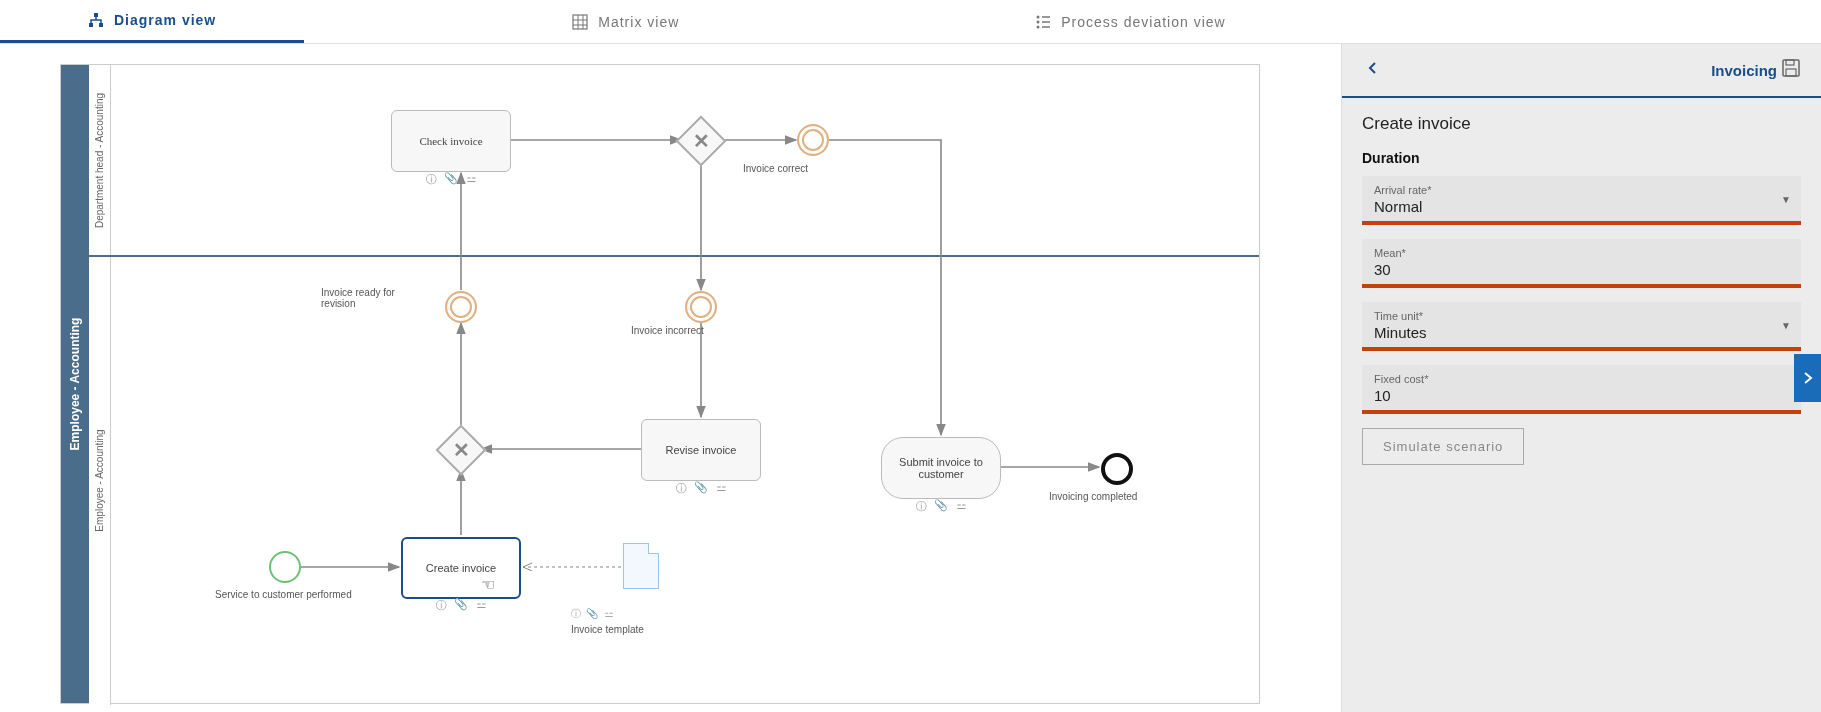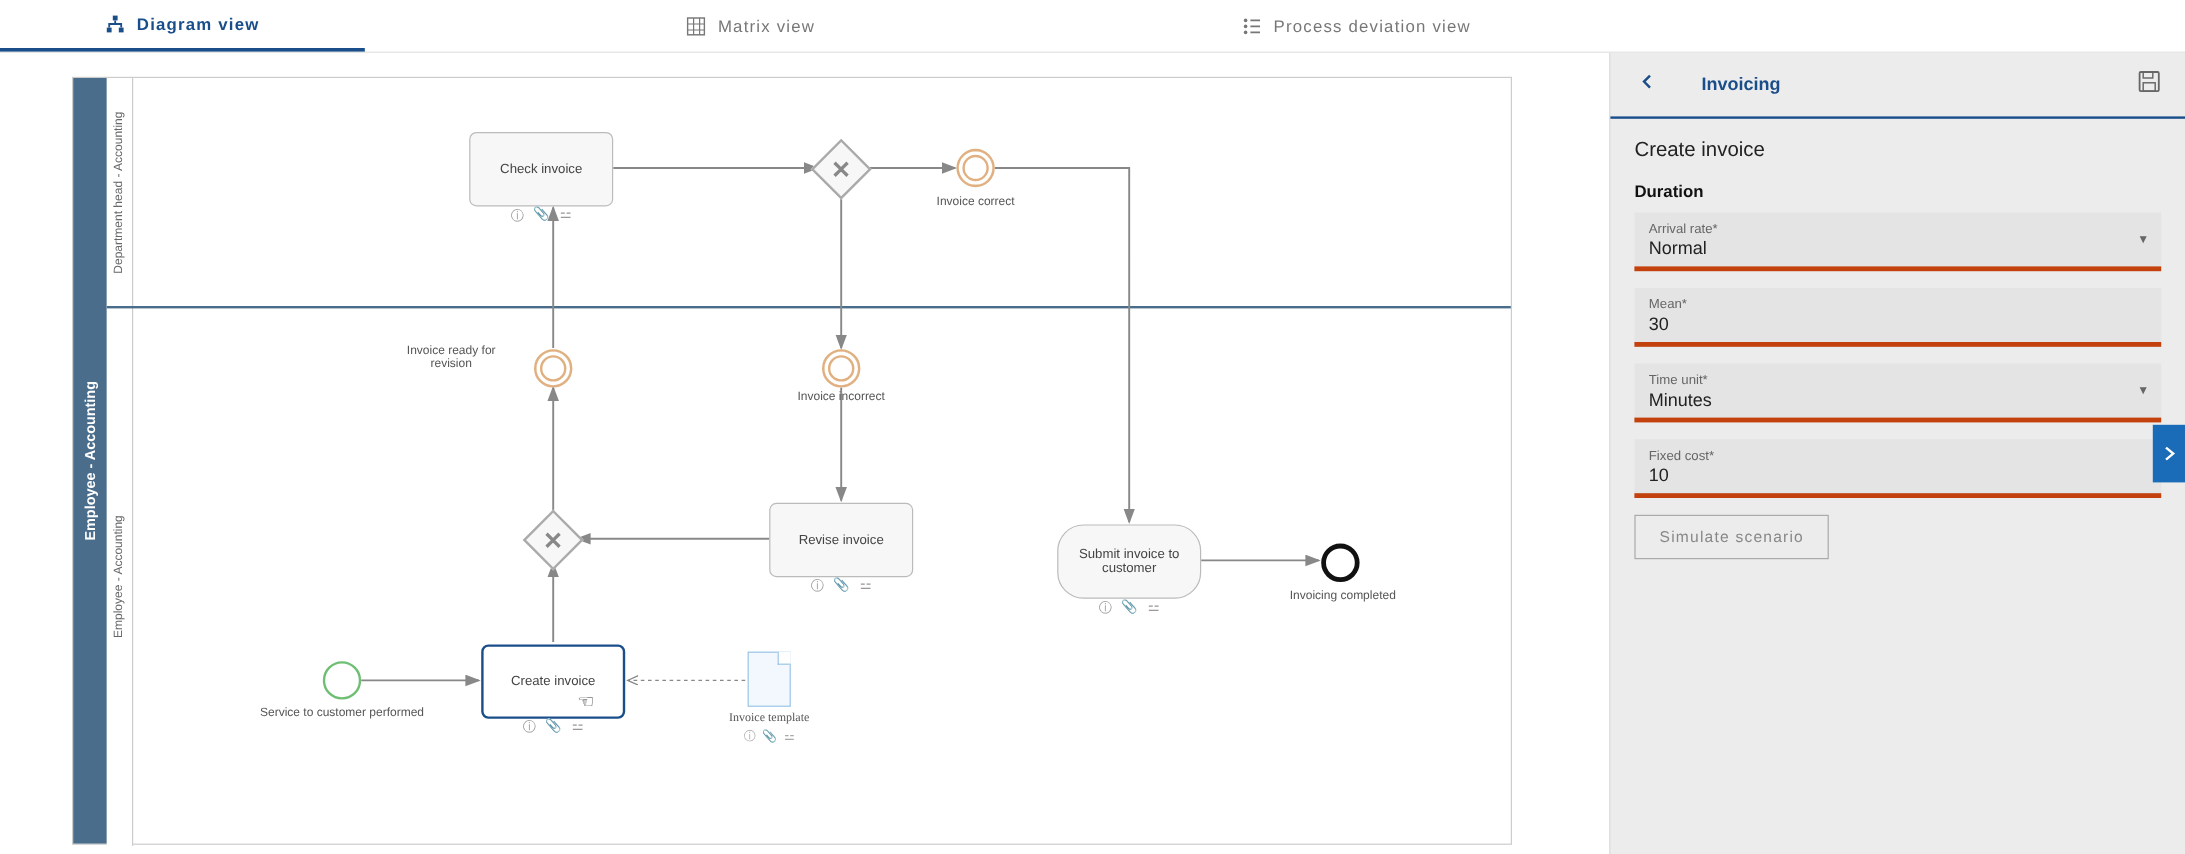--- a/index.html
+++ b/index.html
@@ -32,28 +32,28 @@
   .task.selected { border: 2px solid #1a4e8a; background: #fff; }
   .task-icons { position: absolute; bottom: -16px; left: 50%; transform: translateX(-50%); display: flex; gap: 8px; color: #999; font-size: 11px; }
   .gateway { position: absolute; width: 36px; height: 36px; transform: rotate(45deg); border: 2px solid #aaa; background: #f7f7f7; display: flex; align-items: center; justify-content: center; }
   .gateway .x { transform: rotate(-45deg); font-size: 20px; color: #888; font-weight: bold; }
   .event { position: absolute; width: 32px; height: 32px; border-radius: 50%; border: 2px solid #bbb; background: #fff; }
   .event.start { border-color: #6fbf73; }
   .event.intermediate { border: 2px solid #e0b080; box-shadow: inset 0 0 0 3px #fff, inset 0 0 0 5px #e0b080; }
   .event.end { border: 4px solid #111; }
   .doc { position: absolute; width: 36px; height: 46px; border: 1px solid #9cc5e6; background: #f2f8fd; }
   .doc::before { content: ""; position: absolute; top: -1px; right: -1px; width: 10px; height: 10px; background: #fff; border-left: 1px solid #9cc5e6; border-bottom: 1px solid #9cc5e6; }
-  .node-label { position: absolute; font-size: 10px; color: #555; text-align: center; width: 140px; }
+  .node-label { position: absolute; font-size: 10px; color: #555; width: 140px; }
   .cursor-hand { position: absolute; font-size: 16px; color: #333; }
 
   
   svg.arrows { position: absolute; left: 0; top: 0; width: 100%; height: 100%; pointer-events: none; }
 
   
-  .panel-header { display: flex; align-items: center; padding: 10px 16px; border-bottom: 2px solid #1a4e8a; }
+  .panel-header { display: flex; align-items: center; padding: 10px 16px; border-bottom: 2px solid #1a4e8a; text-align: right; }
   .panel-header .back { color: #1a4e8a; cursor: pointer; padding: 4px 8px; }
   .panel-header .title { color: #1a4e8a; font-weight: 600; font-size: 15px; margin-left: 30px; flex: 1; }
   .panel-header .save { color: #666; cursor: pointer; padding: 4px; }
   .panel-body { padding: 16px 20px; overflow-y: auto; }
   .panel-body h2 { font-size: 17px; font-weight: 400; margin-bottom: 16px; color: #222; }
   .panel-body h3 { font-size: 14px; font-weight: 600; margin: 8px 0 10px; color: #111; }
   .field { background: #e4e4e4; padding: 8px 12px 6px; margin-bottom: 14px; border-bottom: 4px solid #c2410c; position: relative; }
   .field label { display: block; font-size: 11px; color: #666; margin-bottom: 2px; }
   .field .value { font-size: 15px; color: #222; }
   .field .dropdown-caret { position: absolute; right: 10px; top: 50%; transform: translateY(-50%); color: #666; font-size: 10px; }
@@ -148,21 +148,21 @@
 
           <line x1="350" y1="470" x2="350" y2="405" stroke="#888" stroke-width="1.6" marker-end="url(#arrow)"></line>
 
           <line x1="190" y1="502" x2="288" y2="502" stroke="#888" stroke-width="1.6" marker-end="url(#arrow)"></line>
 
           <line x1="510" y1="502" x2="412" y2="502" stroke="#888" stroke-width="1" stroke-dasharray="3 3" marker-end="url(#arrow-open)"></line>
 
           <line x1="890" y1="402" x2="988" y2="402" stroke="#888" stroke-width="1.6" marker-end="url(#arrow)"></line>
         </svg>
 
-        <div class="task" style="left:280px; top:45px;">
+        <div class="task" style="left:280px; top:45px;font-family:Liberation Serif, serif;">
           <span>Check invoice</span>
           <div class="task-icons">
               <span>ⓘ</span>
               <span>📎</span>
               <span>⚍</span>
             </div>
         </div>
         <div class="gateway" style="left:572px; top:58px;">
             <span class="x">✕</span>
           </div>
@@ -207,21 +207,21 @@
           <span>Create invoice</span>
           <span class="cursor-hand" style="left:78px; top:36px;">☜</span>
           <div class="task-icons">
               <span>ⓘ</span>
               <span>📎</span>
               <span>⚍</span>
             </div>
         </div>
 
         <div class="doc" style="left:512px; top:478px;"></div>
-        <div class="node-label" style="left:460px; top:528px;font-family:Liberation Serif, serif;">Invoice template</div>
+        <div class="node-label" style="left:460px; top:559px;">Invoice template</div>
         <div class="node-label" style="left:460px; top:542px; color:#aaa;">ⓘ&nbsp;&nbsp;📎&nbsp;&nbsp;⚍</div>
 
       </div>
     </div>
   </div>
 
   <div class="panel">
     <div class="panel-header">
       <span class="back">
         <svg width="14" height="14" viewBox="0 0 14 14">

